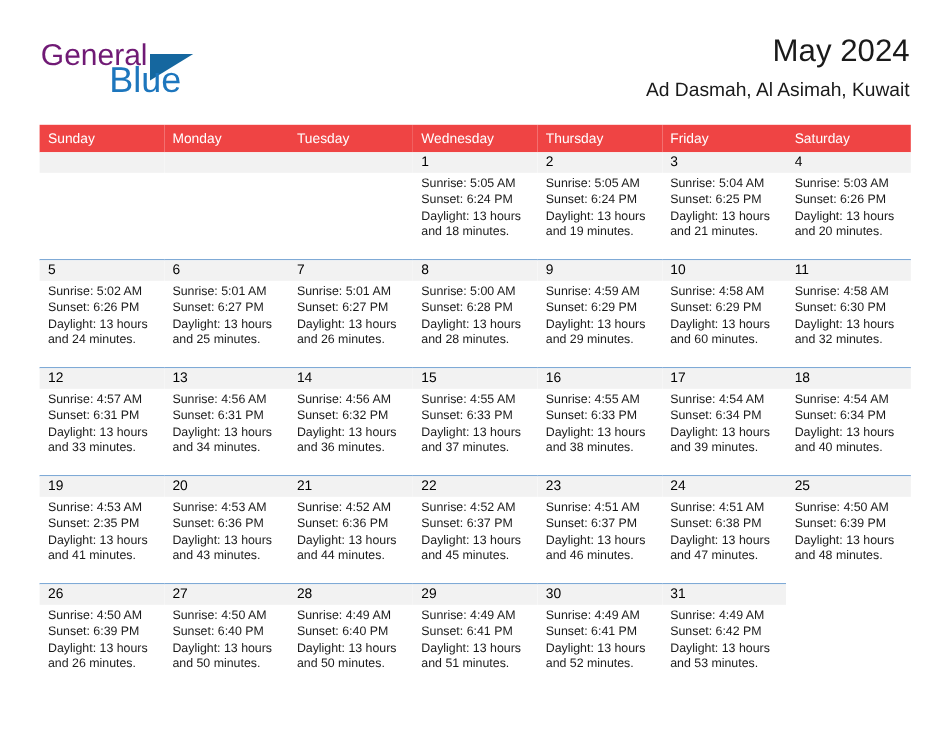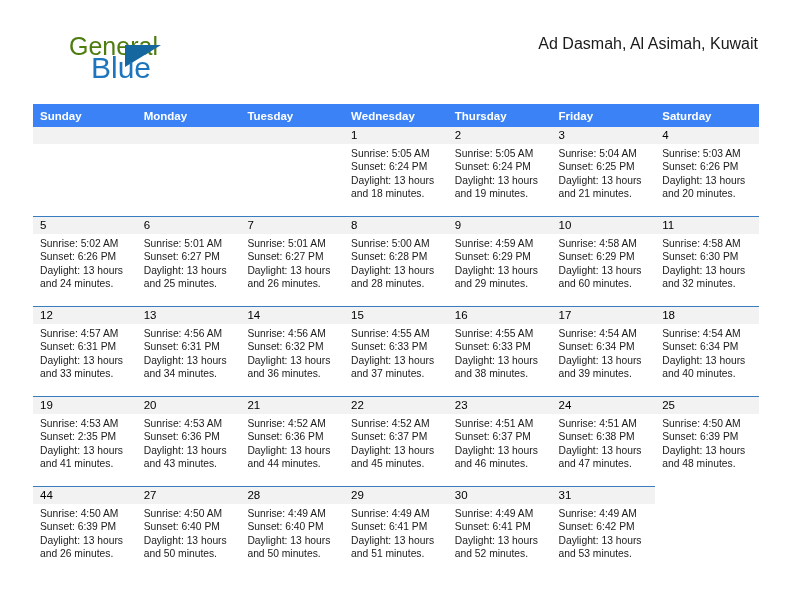--- a/index.html
+++ b/index.html
@@ -35,24 +35,23 @@
     top: 6px;
     width: 220px;
     height: 56px;
   }
   .logo-general {
     position: absolute;
     left: 0;
     top: 0;
     font-size: 25px;
     letter-spacing: 0px;
-    color: #4d7c0f;
+    color: #701a75;
     font-family: "Liberation Sans", sans-serif;
     line-height: 28px;
-    margin-left: 35px;
   }
   .logo-blue {
     position: absolute;
     left: 57px;
     top: 22px;
     font-size: 30px;
     color: #1d76bd;
     font-family: "Liberation Sans", sans-serif;
     line-height: 28px;
   }
@@ -89,24 +88,24 @@
   
   .calendar {
     position: absolute;
     left: 33px;
     top: 104px;
     width: 726px;
     border-collapse: collapse;
     table-layout: fixed;
   }
   .calendar th {
-    background: #3b82f6;
+    background: #ef4444;
     color: #ffffff;
     font-size: 11.5px;
-    font-weight: bold;
+    font-weight: normal;
     text-align: left;
     padding: 5px 0 5px 7px;
     height: 13px;
     border: none;
   }
   .calendar td {
     vertical-align: top;
     padding: 0;
     border: none;
     width: 103.71px;
@@ -151,20 +150,21 @@
 
   <div class="header">
 
     <div class="logo">
       <span class="logo-general">General</span>
       <span class="logo-triangle"></span>
       <span class="logo-blue">Blue</span>
     </div>
 
     <div class="title-block">
+      <div class="cal-title">May 2024</div>
       <div class="cal-subtitle">Ad Dasmah, Al Asimah, Kuwait</div>
     </div>
 
   </div>
 
   <table class="calendar">
     <thead>
       <tr>
         <th>Sunday</th>
         <th>Monday</th>
@@ -473,21 +473,21 @@
                 <div>Sunset: 6:39 PM</div>
                 <div>Daylight: 13 hours</div>
                 <div>and 48 minutes.</div>
               </div>
             </div>
           </td>
         </tr>
         <tr class="week-row">
           <td>
             <div class="cell">
-              <div class="daynum">44</div>
+              <div class="daynum">26</div>
               <div class="cell-lines">
                 <div>Sunrise: 4:50 AM</div>
                 <div>Sunset: 6:39 PM</div>
                 <div>Daylight: 13 hours</div>
                 <div>and 26 minutes.</div>
               </div>
             </div>
           </td>
           <td>
             <div class="cell">

